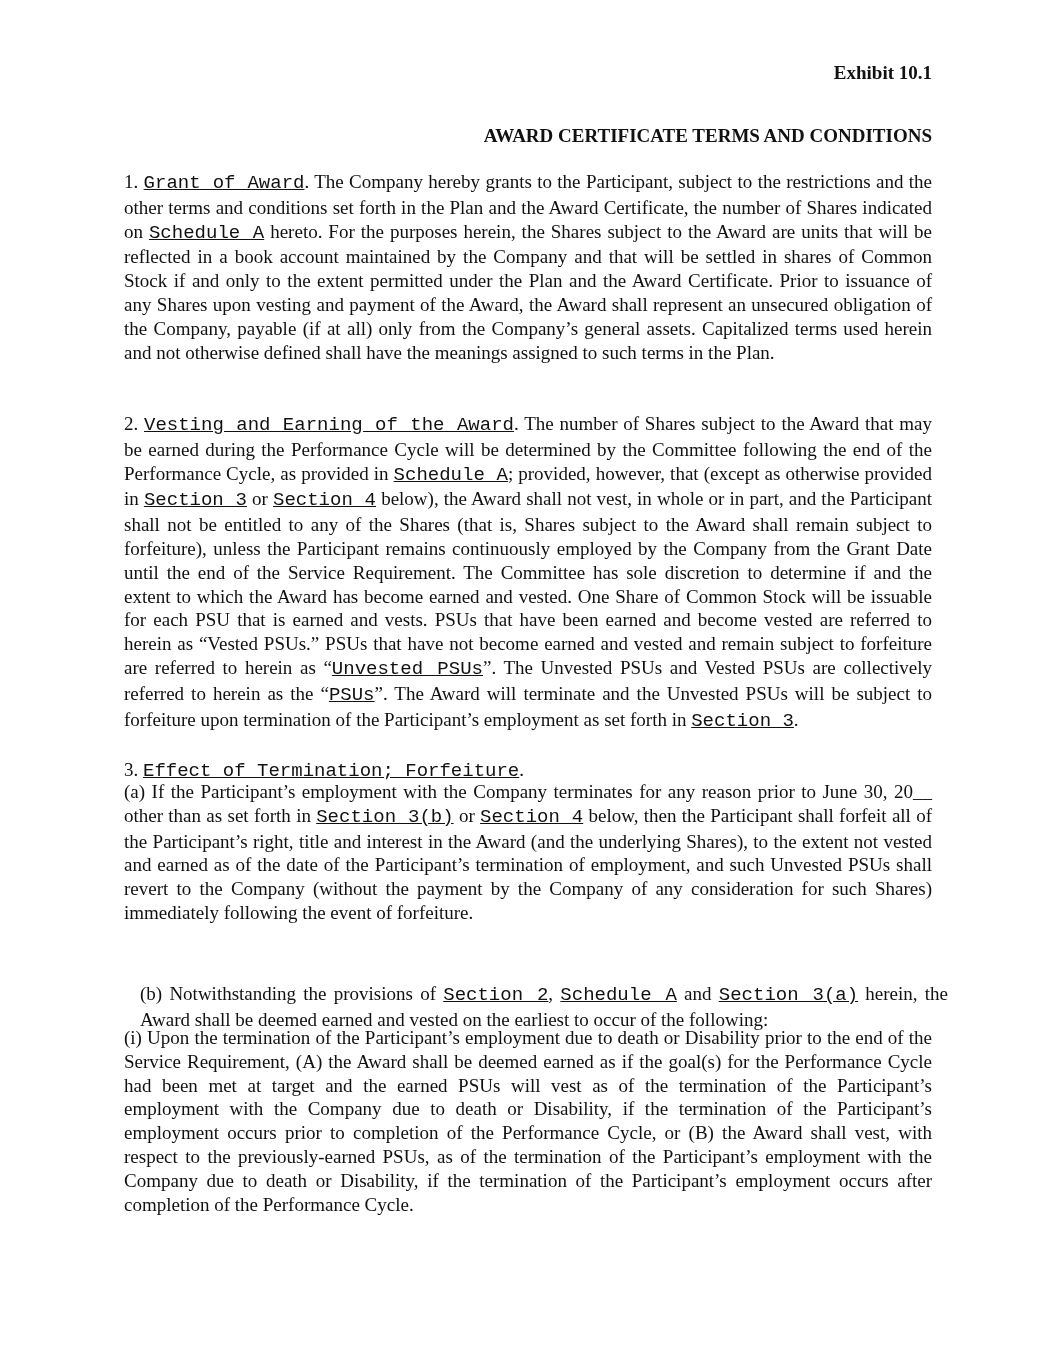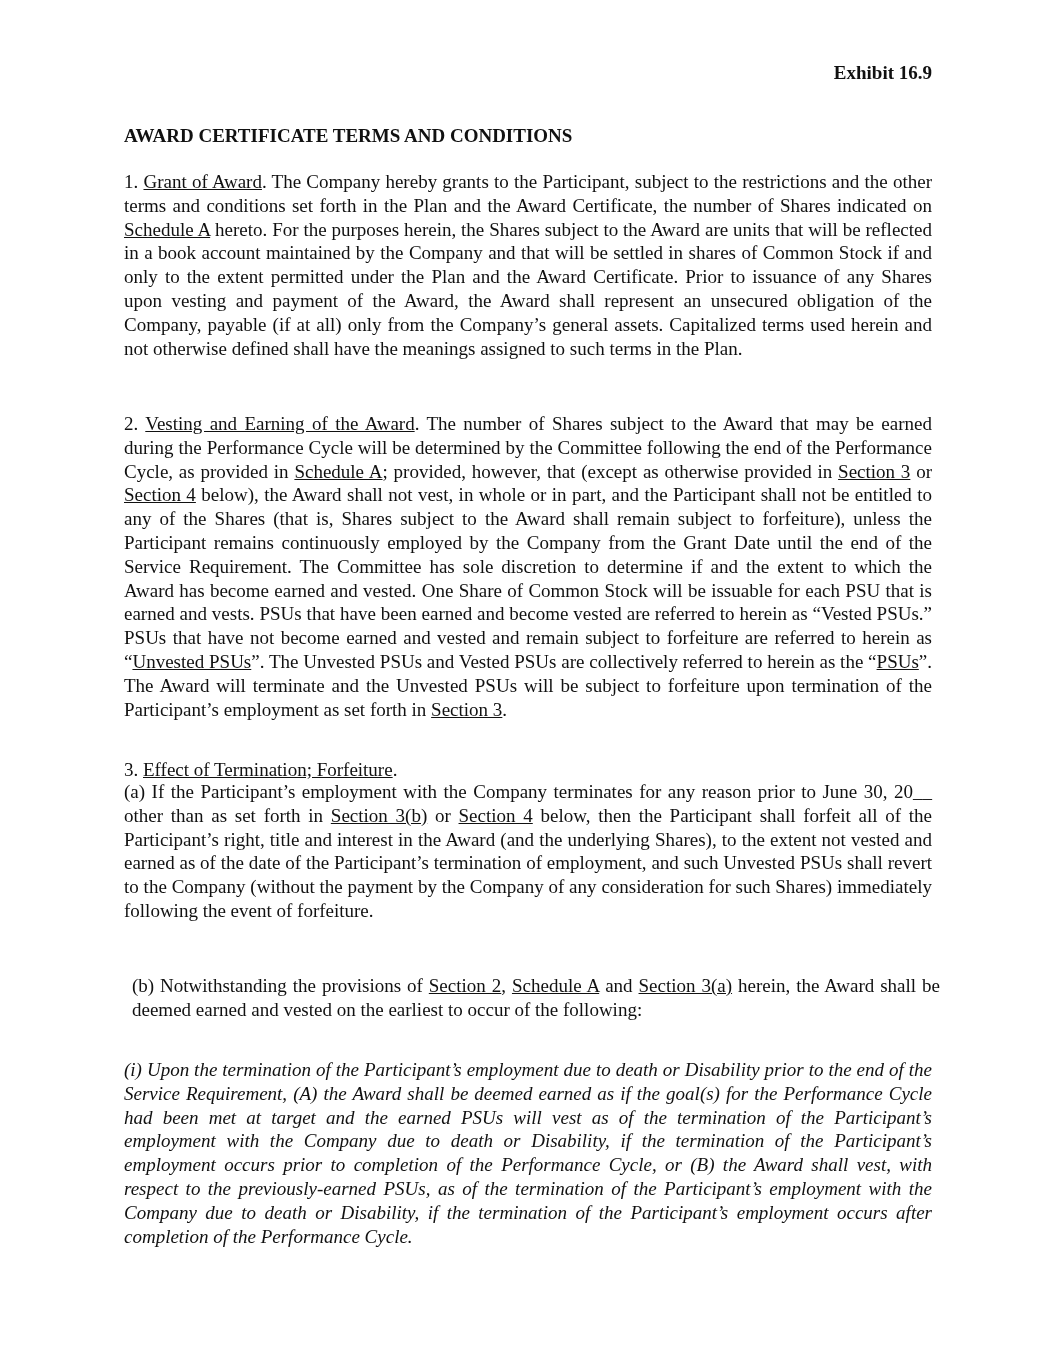--- a/index.html
+++ b/index.html
@@ -1,40 +1,40 @@
 <!DOCTYPE html>
 <html><head>
 <meta charset="utf-8">
 <style>
   html, body { margin: 0; padding: 0; background: #ffffff; }
   body { width: 1055px; height: 1365px; position: relative; overflow: hidden;
          font-family: "Liberation Serif", serif; color: #111; }
   .page { position: absolute; left: 124px; top: 0; width: 808px; }
   .exhibit { position: absolute; right: 0; top: 62px; font-weight: bold; font-size: 19px; }
-  .title { position: absolute; left: 0; right: 0; top: 125px; text-align: left; font-weight: bold; font-size: 19px; }
+  .title { position: absolute; left: 0; right: 0; top: 125px; text-align: right; font-weight: bold; font-size: 19px; }
   .para { position: absolute; left: 0; width: 808px; font-size: 19px; line-height: 23.8px; text-align: justify; }
-  .u { text-decoration: underline; }
+  .u { text-decoration: underline; font-family: Liberation Mono, monospace; }
   #p1 { top: 170px; }
   #p2 { top: 412px; }
   #p3 { top: 758px; }
   #p3a { top: 780px; }
   #p3b { top: 966px; }
-  #p3bi { top: 1058px; font-style: italic; }
+  #p3bi { top: 1026px; }
 </style>
 </head>
 <body>
 
 <div class="page">
-  <div class="exhibit">Exhibit 16.9</div>
+  <div class="exhibit">Exhibit 10.1</div>
   <div class="title">AWARD CERTIFICATE TERMS AND CONDITIONS</div>
 
   <p class="para" id="p1" style="margin:0"><span>1. </span><span class="u">Grant of Award</span><span>. The Company hereby grants to the Participant, subject to the restrictions and the other terms and conditions set forth in the Plan and the Award Certificate, the number of Shares indicated on </span><span class="u">Schedule A</span><span> hereto. For the purposes herein, the Shares subject to the Award are units that will be reflected in a book account maintained by the Company and that will be settled in shares of Common Stock if and only to the extent permitted under the Plan and the Award Certificate. Prior to issuance of any Shares upon vesting and payment of the Award, the Award shall represent an unsecured obligation of the Company, payable (if at all) only from the Company’s general assets. Capitalized terms used herein and not otherwise defined shall have the meanings assigned to such terms in the Plan.</span></p>
 
   <p class="para" id="p2" style="margin:0"><span>2. </span><span class="u">Vesting and Earning of the Award</span><span>. The number of Shares subject to the Award that may be earned during the Performance Cycle will be determined by the Committee following the end of the Performance Cycle, as provided in </span><span class="u">Schedule A</span><span>; provided, however, that (except as otherwise provided in </span><span class="u">Section 3</span><span> or </span><span class="u">Section 4</span><span> below), the Award shall not vest, in whole or in part, and the Participant shall not be entitled to any of the Shares (that is, Shares subject to the Award shall remain subject to forfeiture), unless the Participant remains continuously employed by the Company from the Grant Date until the end of the Service Requirement. The Committee has sole discretion to determine if and the extent to which the Award has become earned and vested. One Share of Common Stock will be issuable for each PSU that is earned and vests. PSUs that have been earned and become vested are referred to herein as “Vested PSUs.” PSUs that have not become earned and vested and remain subject to forfeiture are referred to herein as “</span><span class="u">Unvested PSUs</span><span>”. The Unvested PSUs and Vested PSUs are collectively referred to herein as the “</span><span class="u">PSUs</span><span>”. The Award will terminate and the Unvested PSUs will be subject to forfeiture upon termination of the Participant’s employment as set forth in </span><span class="u">Section 3</span><span>.</span></p>
 
   <p class="para" id="p3" style="margin:0"><span>3. </span><span class="u">Effect of Termination; Forfeiture</span><span>.</span></p>
 
   <p class="para" id="p3a" style="margin:0"><span>(a) If the Participant’s employment with the Company terminates for any reason prior to June 30, 20__ other than as set forth in </span><span class="u">Section 3(b)</span><span> or </span><span class="u">Section 4</span><span> below, then the Participant shall forfeit all of the Participant’s right, title and interest in the Award (and the underlying Shares), to the extent not vested and earned as of the date of the Participant’s termination of employment, and such Unvested PSUs shall revert to the Company (without the payment by the Company of any consideration for such Shares) immediately following the event of forfeiture.</span></p>
 
-  <p class="para" id="p3b" style="margin:8px"><span>(b) Notwithstanding the provisions of </span><span class="u">Section 2</span><span>, </span><span class="u">Schedule A</span><span> and </span><span class="u">Section 3(a)</span><span> herein, the Award shall be deemed earned and vested on the earliest to occur of the following:</span></p>
+  <p class="para" id="p3b" style="margin:16px"><span>(b) Notwithstanding the provisions of </span><span class="u">Section 2</span><span>, </span><span class="u">Schedule A</span><span> and </span><span class="u">Section 3(a)</span><span> herein, the Award shall be deemed earned and vested on the earliest to occur of the following:</span></p>
 
   <p class="para" id="p3bi" style="margin:0"><span>(i) Upon the termination of the Participant’s employment due to death or Disability prior to the end of the Service Requirement, (A) the Award shall be deemed earned as if the goal(s) for the Performance Cycle had been met at target and the earned PSUs will vest as of the termination of the Participant’s employment with the Company due to death or Disability, if the termination of the Participant’s employment occurs prior to completion of the Performance Cycle, or (B) the Award shall vest, with respect to the previously-earned PSUs, as of the termination of the Participant’s employment with the Company due to death or Disability, if the termination of the Participant’s employment occurs after completion of the Performance Cycle.</span></p>
 </div>
 
 </body></html>

